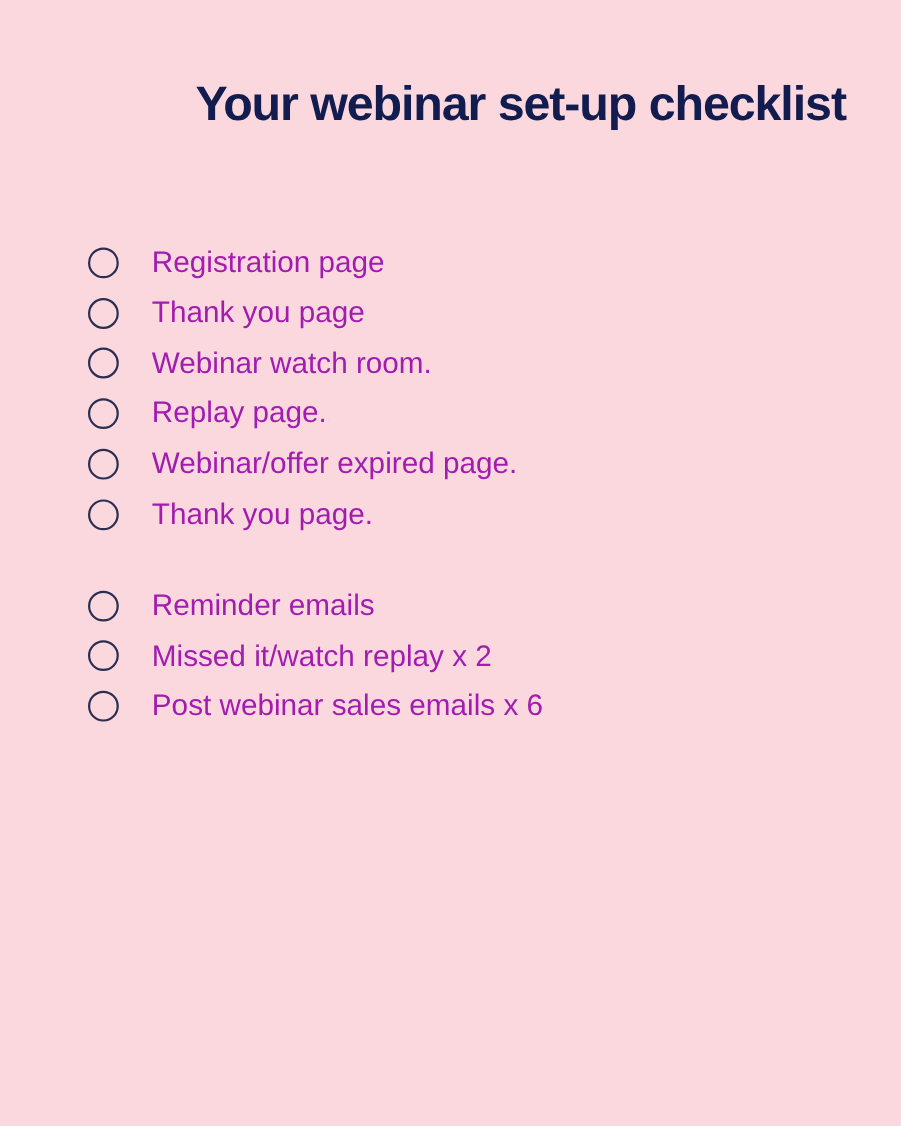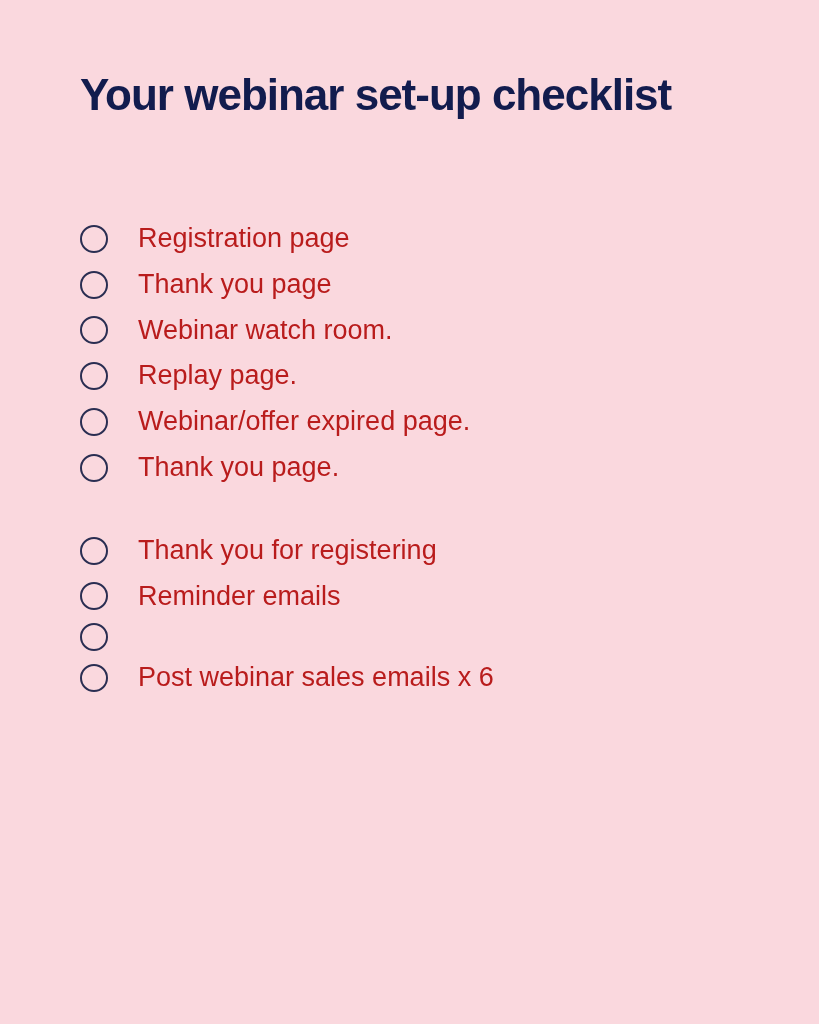--- a/index.html
+++ b/index.html
@@ -13,21 +13,21 @@
       background-color: #fad8de;
       font-family: -apple-system, BlinkMacSystemFont, "Segoe UI", Arial, sans-serif;
     }
     .container {
       padding: 70px 50px 50px 80px;
     }
     .title {
       color: #121c4e;
       font-size: 44px;
       font-weight: 900;
-      text-align: left;
+      text-align: right;
       letter-spacing: -1px;
       font-family: "Arial Black", "Arial Bold", Arial, sans-serif;
       font-stretch: condensed;
       margin-bottom: 100px;
     }
     .checklist-group {
       margin-bottom: 45px;
     }
     .checklist-item {
       display: flex;
@@ -36,21 +36,21 @@
     }
     .checkbox {
       width: 28px;
       height: 28px;
       border: 2px solid #2a2e52;
       border-radius: 50%;
       flex-shrink: 0;
       margin-right: 30px;
     }
     .item-text {
-      color: #b91c1c;
+      color: #a21caf;
       font-size: 27px;
       font-weight: 400;
       line-height: 1.4;
     }
   </style>
 </head>
 <body>
 
 <div class="container">
   <h1 class="title">Your webinar set-up checklist</h1>
@@ -78,27 +78,24 @@
     </div>
     <div class="checklist-item">
       <span class="checkbox"></span>
       <span class="item-text">Thank you page.</span>
     </div>
   </div>
 
   <div class="checklist-group">
     <div class="checklist-item">
       <span class="checkbox"></span>
-      <span class="item-text">Thank you for registering</span>
-    </div>
-    <div class="checklist-item">
-      <span class="checkbox"></span>
       <span class="item-text">Reminder emails</span>
     </div>
     <div class="checklist-item">
       <span class="checkbox"></span>
+      <span class="item-text">Missed it/watch replay x 2</span>
     </div>
     <div class="checklist-item">
       <span class="checkbox"></span>
       <span class="item-text">Post webinar sales emails x 6</span>
     </div>
   </div>
 </div>
 
 </body></html>

